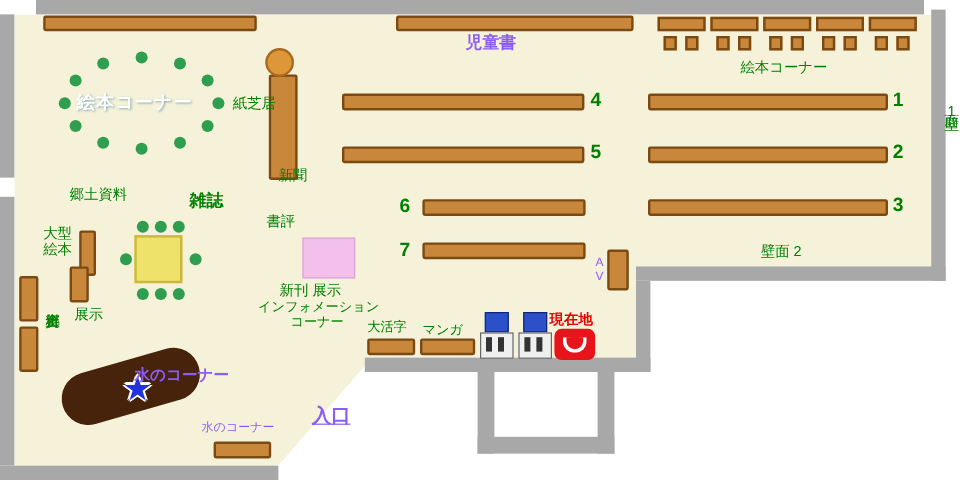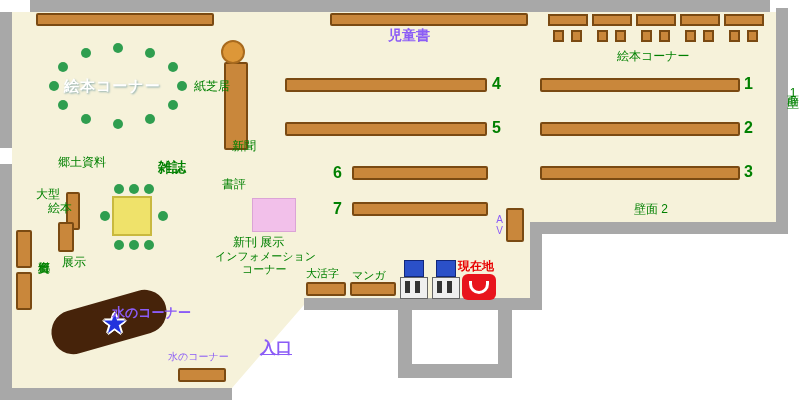--- a/index.html
+++ b/index.html
@@ -162,21 +162,21 @@
   <div class="num" style="left:744px;top:164px;">3</div>
 
   <div class="lbl b bold f14" style="left:388px;top:28px;">児童書</div>
   <div class="lbl g f12" style="left:617px;top:50px;">絵本コーナー</div>
   <div class="lbl w bold f15" style="left:64px;top:78px;letter-spacing:1px;text-shadow:1px 1px 2px #8aa;">絵本コーナー</div>
   <div class="lbl g f12" style="left:194px;top:80px;">紙芝居</div>
   <div class="lbl g f12" style="left:232px;top:140px;">新聞</div>
   <div class="lbl g f12" style="left:58px;top:156px;">郷土資料</div>
   <div class="lbl g bold f14" style="left:158px;top:160px;">雑誌</div>
   <div class="lbl g f12" style="left:36px;top:188px;">大型</div>
-  <div class="lbl g f12" style="left:48px;top:202px;">絵本</div>
+  <div class="lbl g f12" style="left:36px;top:202px;">絵本</div>
   <div class="lbl g f12" style="left:62px;top:256px;">展示</div>
   <div class="lbl g f12 vert" style="left:38px;top:252px;">郷土資料</div>
   <div class="lbl g f12" style="left:222px;top:178px;">書評</div>
   <div class="lbl g f12" style="left:233px;top:236px;">新刊 展示</div>
   <div class="lbl g f11" style="left:215px;top:251px;">インフォメーション</div>
   <div class="lbl g f11" style="left:242px;top:264px;">コーナー</div>
   <div class="lbl g f11" style="left:306px;top:268px;">大活字</div>
   <div class="lbl g f11" style="left:352px;top:270px;">マンガ</div>
   <div class="lbl r bold f12" style="left:458px;top:260px;">現在地</div>
   <div class="lbl b bold f13" style="left:112px;top:306px;">水のコーナー</div>

